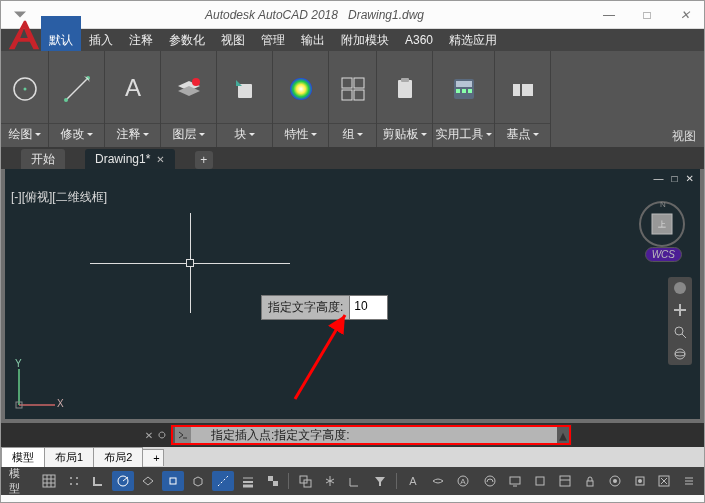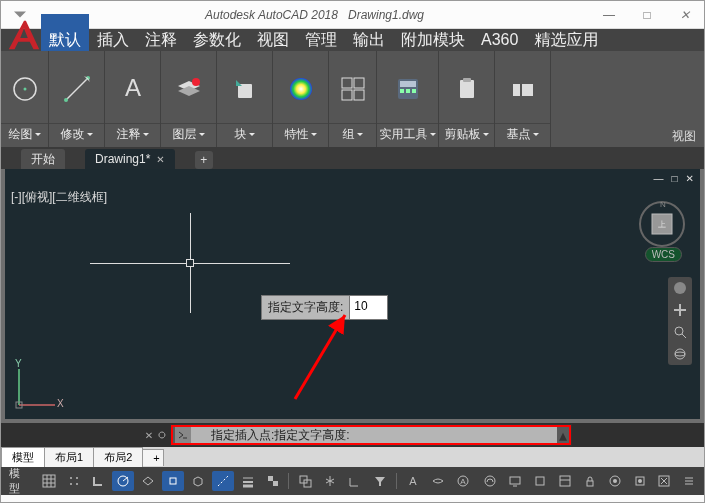--- a/index.html
+++ b/index.html
@@ -7,21 +7,21 @@
   .window { width: 705px; height: 503px; border: 1px solid #999; background: #fafafa; position: relative; }
   .titlebar { height: 28px; display: flex; align-items: center; background: #fcfcfc; border-bottom: 1px solid #dcdcdc; font-style: italic; }
   .titlebar .qat { width: 38px; display: flex; justify-content: center; }
   .titlebar .qat svg { width: 12px; height: 12px; fill: #888; }
   .title-group { flex: 1; display: flex; justify-content: center; align-items: center; gap: 10px; }
   .title-group span { font-size: 12px; color: #555; }
   .win-controls { display: flex; }
   .win-controls div { width: 38px; height: 20px; display: flex; justify-content: center; align-items: center; color: #777; font-size: 12px; }
   .logo { width: 38px; height: 38px; position: absolute; left: 4px; top: 16px; }
   .menubar { height: 22px; background: #434343; display: flex; align-items: center; padding-left: 40px; }
-  .menubar .menuitem { padding: 16px 8px; font-size: 16px; color: #eee; }
+  .menubar .menuitem { padding: 16px 8px; font-size: 12px; color: #eee; }
   .menubar .menuitem.active { background: #2a5ea4; color: #fff; }
   .ribbon { height: 96px; background: #555; display: flex; position: relative; }
   .panel { border-right: 1px solid #404040; display: flex; flex-direction: column; align-items: center; justify-content: space-between; padding: 4px 0 2px 0; }
   .panel .icon-area { flex: 1; display: flex; align-items: center; justify-content: center; }
   .panel-label { font-size: 12px; color: #e8e8e8; display: flex; align-items: center; gap: 2px; padding: 2px; border-top: 1px solid #444; width: 100%; justify-content: center; }
   .panel-label .caret { border-top: 3px solid #e8e8e8; border-left: 3px solid transparent; border-right: 3px solid transparent; }
   .view-label { position: absolute; right: 4px; bottom: 2px; font-size: 12px; color: #ddd; display: flex; align-items: center; gap: 4px; }
   .filetabs { height: 22px; background: #3a3a3a; display: flex; align-items: flex-end; padding-left: 20px; gap: 20px; }
   .filetab { height: 20px; padding: 2px 10px; font-size: 12px; color: #e6e6e6; background: #4e4e4e; border-radius: 3px 3px 0 0; display: flex; align-items: center; gap: 6px; }
   .filetab.active { background: #1f2a30; }
@@ -33,21 +33,21 @@
   .vp-controls span { font-size: 10px; }
   .crosshair { position: absolute; left: 185px; top: 94px; }
   .crosshair .h { position: absolute; width: 200px; height: 1px; background: #ddd; left: -100px; top: 0; }
   .crosshair .v { position: absolute; width: 1px; height: 100px; background: #ddd; left: 0; top: -50px; }
   .crosshair .box { position: absolute; width: 8px; height: 8px; border: 1px solid #ddd; left: -4px; top: -4px; background: #1d2a30; }
   .dyninput { position: absolute; left: 256px; top: 126px; display: flex; font-size: 12px; }
   .dyninput .prompt { background: #b9b9b9; padding: 3px 6px; border: 1px solid #777; color: #222; }
   .dyninput .in { width: 38px; background: #fff; border: 1px solid #777; border-left: none; padding: 3px 4px; color: #000; }
   .ucs { position: absolute; left: 6px; bottom: 6px; }
   .nav-cube { position: absolute; right: 10px; top: 30px; }
-  .nav-wcs { position: absolute; right: 18px; top: 78px; font-size: 10px; color: #bbb; border: 1px solid #555; border-radius: 8px; padding: 1px 6px; background: #14532d; }
+  .nav-wcs { position: absolute; right: 18px; top: 78px; font-size: 10px; color: #bbb; border: 1px solid #555; border-radius: 8px; padding: 1px 6px; background: #4c1d95; font-style: italic; }
   .nav-bar { position: absolute; right: 8px; top: 108px; width: 24px; background: #4a4a4a; border-radius: 3px; display: flex; flex-direction: column; align-items: center; padding: 4px 0; gap: 8px; }
   .nav-bar div { width: 14px; height: 14px; }
   .cmd-area { height: 24px; background: #2f2f2f; display: flex; align-items: center; position: relative; }
   .cmd-handles { width: 30px; display: flex; align-items: center; justify-content: center; gap: 4px; }
   .cmd-line { display: flex; align-items: center; background: #5a5a5a; height: 20px; border: 2px solid #ff0000; outline: 1px solid #333; flex: 0 0 400px; }
   .cmd-line .cmd-prompt { font-size: 12px; color: #222; padding: 0 20px; background: #b5b5b5; height: 100%; display: flex; align-items: center; flex: 1; }
   .cmd-line .cmd-icon { width: 16px; height: 16px; display: flex; align-items: center; justify-content: center; background: #888; margin-left: 2px; }
   .red-arrow { position: absolute; left: 265px; top: 176px; width: 150px; height: 240px; pointer-events: none; }
   .modeltabs { height: 20px; background: #d8d8d8; display: flex; align-items: center; font-size: 11px; }
   .modeltab { padding: 2px 10px; border: 1px solid #999; border-bottom: none; background: #f4f4f4; margin-right: -1px; }
@@ -187,44 +187,44 @@
             <rect x="14" y="2" width="10" height="10" fill="none" stroke="#ddd"></rect>
             <rect x="2" y="14" width="10" height="10" fill="none" stroke="#ddd"></rect>
             <rect x="14" y="14" width="10" height="10" fill="none" stroke="#ddd"></rect>
           </svg>
       </div>
       <div class="panel-label">
           <span>组</span>
           <span class="caret"></span>
         </div>
     </div>
+    <div class="panel" style="width:56px">
+      <div class="icon-area">
+        <svg width="26" height="26">
+            <rect x="6" y="4" width="14" height="18" fill="#ddd" rx="1"></rect>
+            <rect x="9" y="2" width="8" height="4" fill="#aaa" rx="1"></rect>
+          </svg>
+      </div>
+      <div class="panel-label">
+          <span>剪贴板</span>
+          <span class="caret"></span>
+        </div>
+    </div>
     <div class="panel" style="width:62px">
       <div class="icon-area">
         <svg width="26" height="26">
             <rect x="3" y="3" width="20" height="20" fill="#5a6a7e" rx="2"></rect>
             <rect x="5" y="5" width="16" height="6" fill="#b7c4d4"></rect>
             <rect x="5" y="13" width="4" height="4" fill="#8fa"></rect>
             <rect x="11" y="13" width="4" height="4" fill="#8fa"></rect>
             <rect x="17" y="13" width="4" height="4" fill="#8fa"></rect>
           </svg>
       </div>
       <div class="panel-label">
           <span>实用工具</span>
-          <span class="caret"></span>
-        </div>
-    </div>
-    <div class="panel" style="width:56px">
-      <div class="icon-area">
-        <svg width="26" height="26">
-            <rect x="6" y="4" width="14" height="18" fill="#ddd" rx="1"></rect>
-            <rect x="9" y="2" width="8" height="4" fill="#aaa" rx="1"></rect>
-          </svg>
-      </div>
-      <div class="panel-label">
-          <span>剪贴板</span>
           <span class="caret"></span>
         </div>
     </div>
     <div class="panel" style="width:56px">
       <div class="icon-area">
         <svg width="26" height="26">
             <path d="M3 20 L3 8 L10 8 L10 20 Z M12 20 L12 8 L23 8 L23 20 Z" fill="#ddd"></path>
           </svg>
       </div>
       <div class="panel-label">

